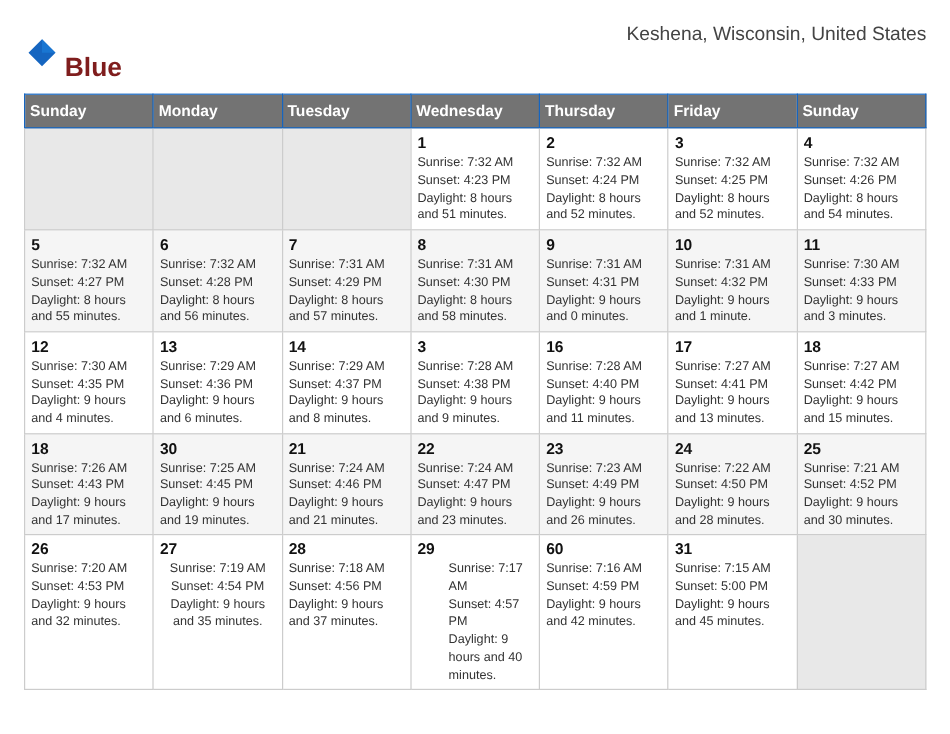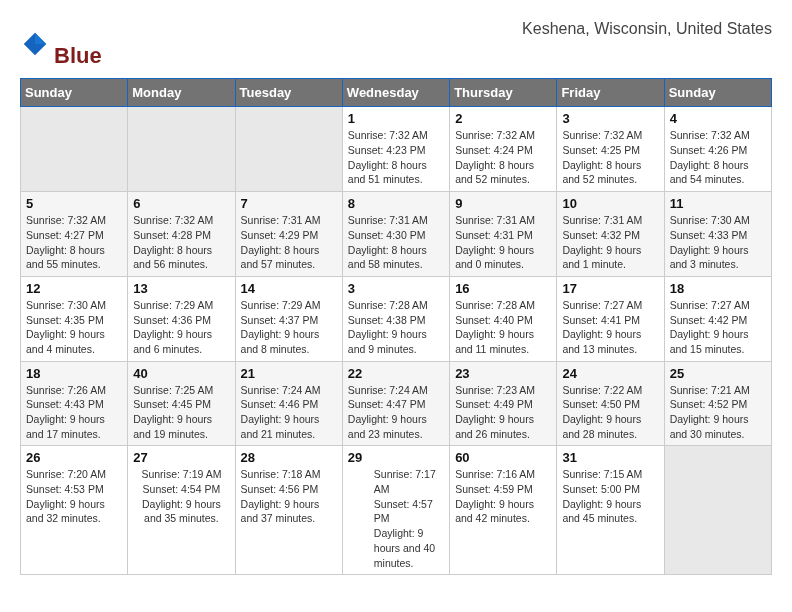--- a/index.html
+++ b/index.html
@@ -237,21 +237,21 @@
         </td>
       </tr>
       <tr>
         <td>
           <div class="day-number">18</div>
           <div class="day-info" style="white-space: pre-line;">Sunrise: 7:26 AM
 Sunset: 4:43 PM
 Daylight: 9 hours and 17 minutes.</div>
         </td>
         <td>
-          <div class="day-number">40</div>
+          <div class="day-number">30</div>
           <div class="day-info" style="white-space: pre-line;">Sunrise: 7:25 AM
 Sunset: 4:45 PM
 Daylight: 9 hours and 19 minutes.</div>
         </td>
         <td>
           <div class="day-number">21</div>
           <div class="day-info" style="white-space: pre-line;">Sunrise: 7:24 AM
 Sunset: 4:46 PM
 Daylight: 9 hours and 21 minutes.</div>
         </td>

